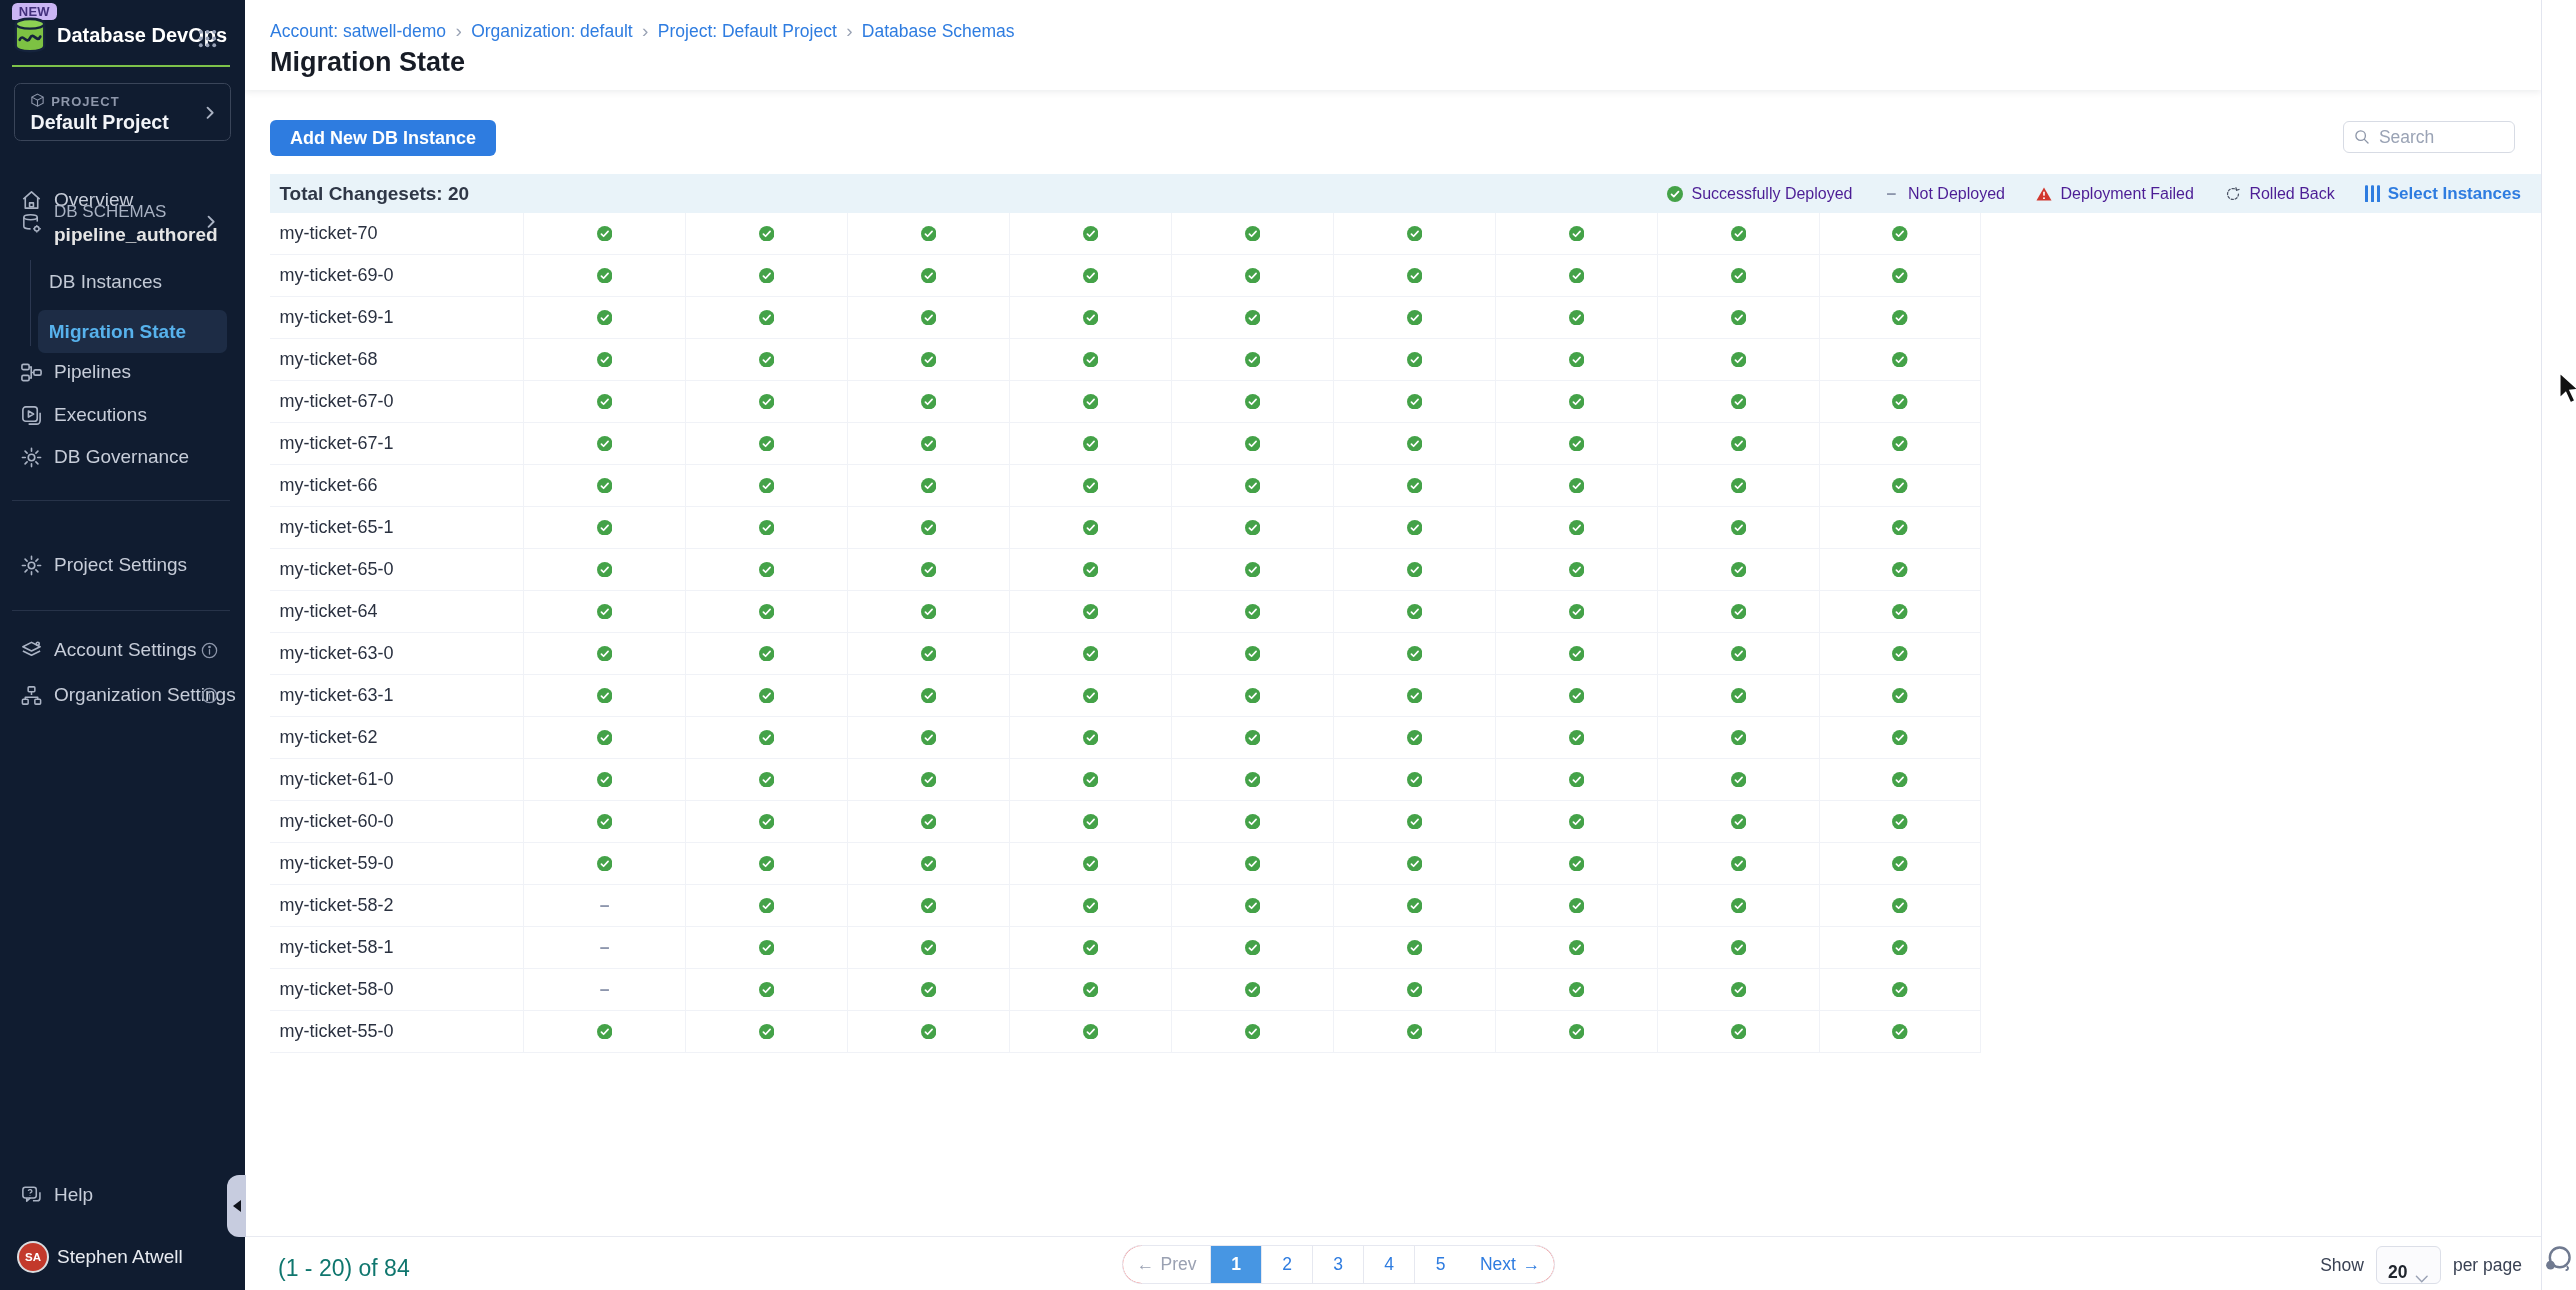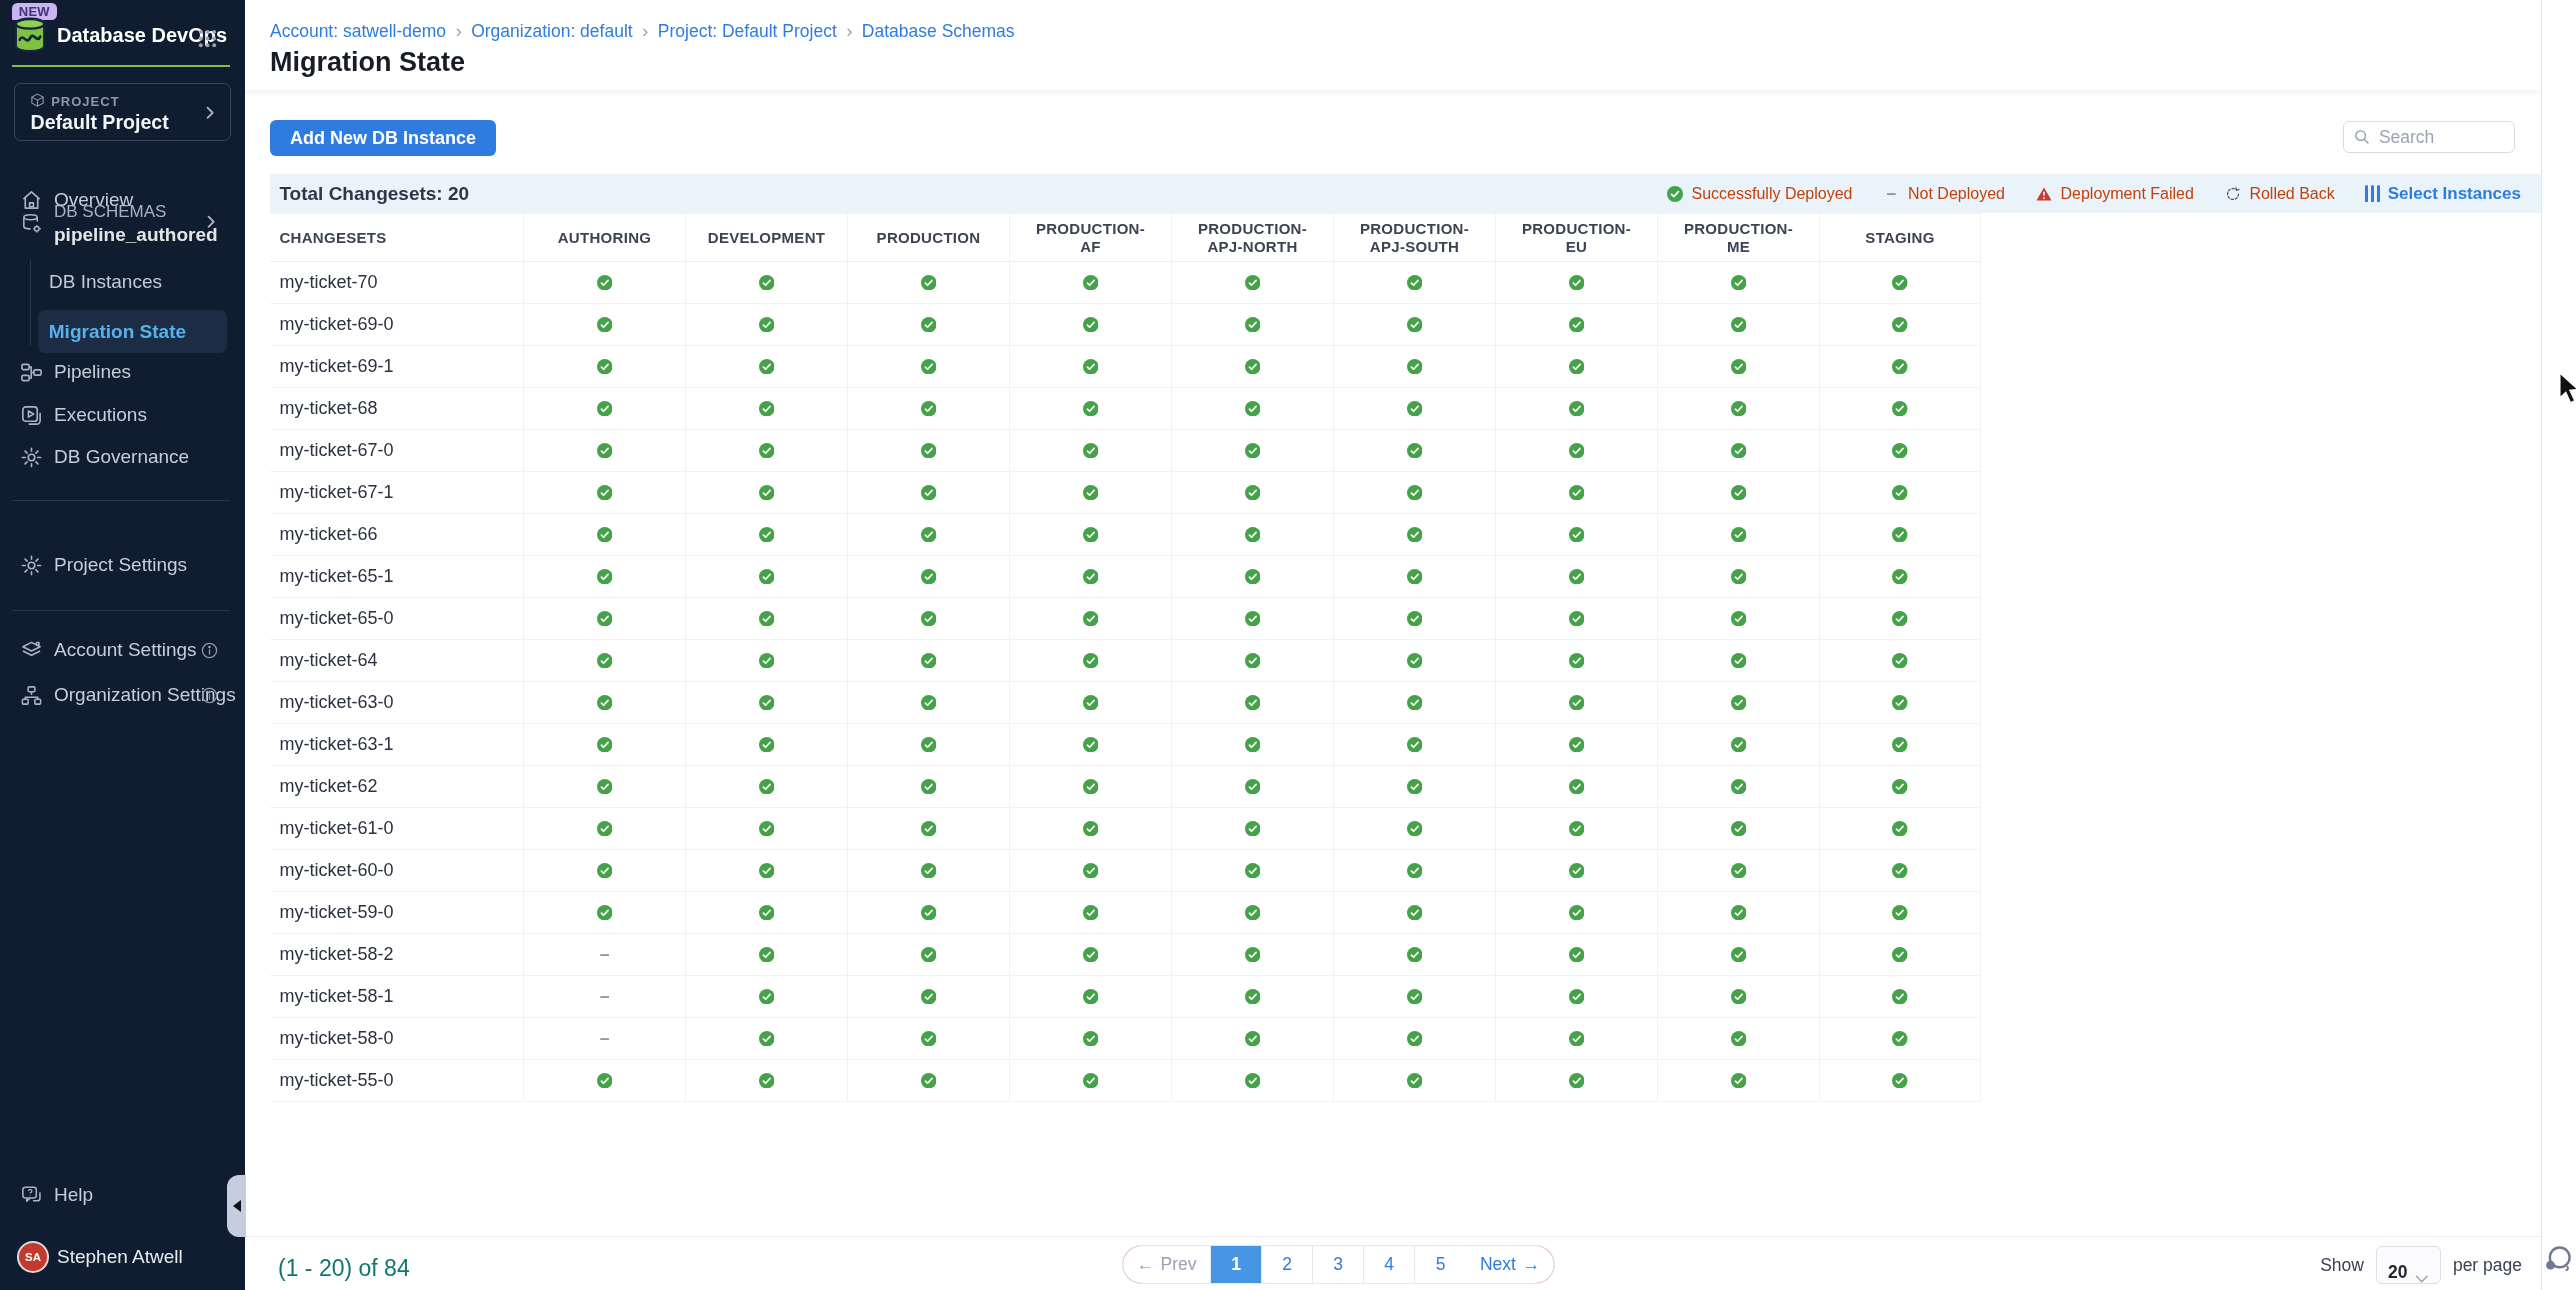--- a/index.html
+++ b/index.html
@@ -46,21 +46,21 @@
   .page-title { position:absolute; left:25px; top:47px; font-size:27px; font-weight:bold; color:#171c26; }
   .add-btn { position:absolute; left:25px; top:120px; height:36px; padding:0 20px; background:#2e7ce0; border:none; border-radius:6px; color:#fff; font-size:18px; font-weight:bold; font-family:inherit; cursor:pointer; }
   .searchbox { position:absolute; right:26px; top:121px; width:172px; height:32px; border:1.3px solid #d7dbe4; border-radius:6px; background:#fff; display:flex; align-items:center; padding:0 9.4px; gap:8px; }
   .searchbox svg { width:17.5px; height:17.5px; color:#8d96a8; flex:none; }
   .searchbox input { border:none; outline:none; width:100%; font-size:17.5px; font-family:inherit; color:#3a4254; background:transparent; }
   .searchbox input::placeholder { color:#9aa3b5; }
   
   .summary { position:absolute; left:25px; right:0; top:174px; height:39px; background:#e9f3f9; display:flex; align-items:center; justify-content:space-between; padding:0 20px 0 9.4px; }
   .summary-total { font-size:19px; font-weight:bold; color:#2f3747; }
   .legend { display:flex; align-items:center; gap:30px; }
-  .legend-item { display:flex; align-items:center; gap:8px; font-size:16px; color:#c2410c; }
+  .legend-item { display:flex; align-items:center; gap:8px; font-size:16px; color:#4c1d95; }
   .legend-item .licon { display:flex; align-items:center; justify-content:center; width:17.5px; height:17.5px; }
   .legend-item .licon svg { width:16px; height:16px; }
   .glyph-dash::before { content:"–"; color:#8d96ad; font-size:17.5px; font-weight:bold; }
   .select-instances { display:flex; align-items:center; gap:8px; font-size:17px; font-weight:bold; color:#2e7ce0; cursor:pointer; }
   .select-instances svg { width:15px; height:17.5px; }
   
   .tablewrap { position:absolute; left:25px; top:213px; width:1711px; }
   .thead, .trow { display:grid; grid-template-columns:253px repeat(9, 162px); }
   .thead { height:49px; border-top:1.3px solid #f0f2f7; border-bottom:1.3px solid #eceef4; }
   .th { display:flex; align-items:center; justify-content:center; text-align:center; font-size:15px; font-weight:bold; color:#3c4454; letter-spacing:0.3px; line-height:18px; padding:0 17.5px; border-left:1.3px solid #f0f2f7; }
@@ -345,32 +345,20 @@
             <rect x="0" y="0" width="2.8" height="16" rx="1"></rect>
             <rect x="5.6" y="0" width="2.8" height="16" rx="1"></rect>
             <rect x="11.2" y="0" width="2.8" height="16" rx="1"></rect>
           </svg>
         <span>Select Instances</span>
       </span>
     </div>
   </div>
 
   <div class="tablewrap">
-    <div class="thead">
-        <div class="th">CHANGESETS</div>
-        <div class="th">AUTHORING</div>
-        <div class="th">DEVELOPMENT</div>
-        <div class="th">PRODUCTION</div>
-        <div class="th">PRODUCTION-AF</div>
-        <div class="th">PRODUCTION-APJ-NORTH</div>
-        <div class="th">PRODUCTION-APJ-SOUTH</div>
-        <div class="th">PRODUCTION-EU</div>
-        <div class="th">PRODUCTION-ME</div>
-        <div class="th">STAGING</div>
-      </div>
     <div id="tbody">
         <div class="trow">
           <div class="td td-name">my-ticket-70</div>
           <div class="td">
             <span>
               <svg class="chk" viewBox="0 0 20 20">
                 <circle cx="10" cy="10" r="10" fill="#44a248"></circle>
                 <path d="M5.7 10.4l2.8 2.8 5.8-6.2" stroke="#fff" stroke-width="2.2" fill="none" stroke-linecap="round" stroke-linejoin="round"></path>
               </svg>
             </span>

